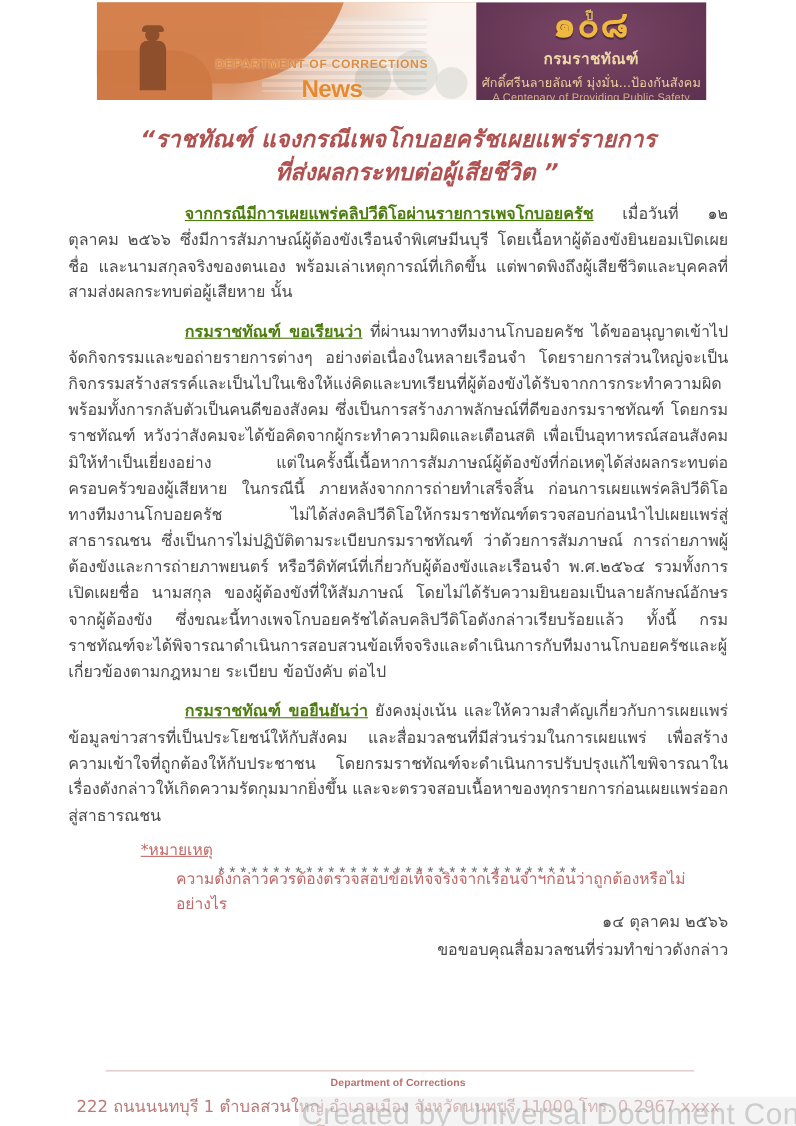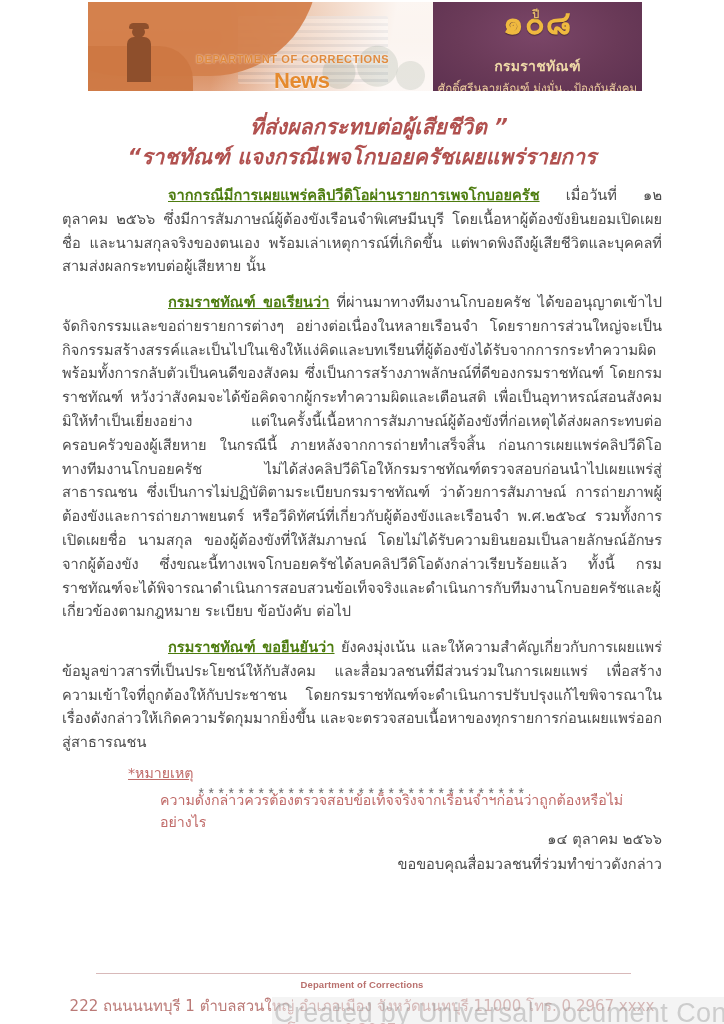--- a/index.html
+++ b/index.html
@@ -171,21 +171,21 @@
     text-shadow: 0 1px 1px rgba(0,0,0,.4);
   }
   .br-pi {
     position: absolute;
     right: 32px;
     top: 3px;
     font-size: 11px;
     color: #e3b96a;
   }
   .br-org {
-    margin-top: 16px;
+    margin-top: 3px;
     font-size: 14px;
     font-weight: 700;
     color: #efd9a8;
     letter-spacing: .3px;
   }
   .br-slogan {
     margin-top: 2px;
     font-size: 11.5px;
     color: #f0cfa0;
     letter-spacing: .1px;
@@ -347,22 +347,22 @@
         <span class="br-pi">ปี</span>
       </div>
       <div class="br-org">กรมราชทัณฑ์</div>
       <div class="br-slogan">ศักดิ์ศรีนลายลัณฑ์ มุ่งมั่น...ป้องกันสังคม</div>
       <div class="br-slogan-en">A Centenary of Providing Public Safety</div>
       
     </div>
   </div>
 
   <div class="doc-title">
+    <span class="t-line">“ราชทัณฑ์ แจงกรณีเพจโกบอยครัชเผยแพร่รายการ</span>
     <span class="t-line second">ที่ส่งผลกระทบต่อผู้เสียชีวิต ”</span>
-    <span class="t-line">“ราชทัณฑ์ แจงกรณีเพจโกบอยครัชเผยแพร่รายการ</span>
   </div>
 
   <div class="body-wrap">
 
     <p class="para">
       <span class="indent"></span><span class="lead">จากกรณีมีการเผยแพร่คลิปวีดิโอผ่านรายการเพจโกบอยครัช</span><span> เมื่อวันที่ ๑๒ ตุลาคม ๒๕๖๖ ซึ่งมีการสัมภาษณ์ผู้ต้องขังเรือนจำพิเศษมีนบุรี โดยเนื้อหาผู้ต้องขังยินยอมเปิดเผยชื่อ และนามสกุลจริงของตนเอง พร้อมเล่าเหตุการณ์ที่เกิดขึ้น แต่พาดพิงถึงผู้เสียชีวิตและบุคคลที่สามส่งผลกระทบต่อผู้เสียหาย นั้น</span>
     </p>
 
     <p class="para">
       <span class="indent"></span><span class="lead">กรมราชทัณฑ์ ขอเรียนว่า</span><span> ที่ผ่านมาทางทีมงานโกบอยครัช ได้ขออนุญาตเข้าไปจัดกิจกรรมและขอถ่ายรายการต่างๆ อย่างต่อเนื่องในหลายเรือนจำ โดยรายการส่วนใหญ่จะเป็นกิจกรรมสร้างสรรค์และเป็นไปในเชิงให้แง่คิดและบทเรียนที่ผู้ต้องขังได้รับจากการกระทำความผิด พร้อมทั้งการกลับตัวเป็นคนดีของสังคม ซึ่งเป็นการสร้างภาพลักษณ์ที่ดีของกรมราชทัณฑ์ โดยกรมราชทัณฑ์ หวังว่าสังคมจะได้ข้อคิดจากผู้กระทำความผิดและเตือนสติ เพื่อเป็นอุทาหรณ์สอนสังคมมิให้ทำเป็นเยี่ยงอย่าง แต่ในครั้งนี้เนื้อหาการสัมภาษณ์ผู้ต้องขังที่ก่อเหตุได้ส่งผลกระทบต่อครอบครัวของผู้เสียหาย ในกรณีนี้ ภายหลังจากการถ่ายทำเสร็จสิ้น ก่อนการเผยแพร่คลิปวีดิโอ ทางทีมงานโกบอยครัช ไม่ได้ส่งคลิปวีดิโอให้กรมราชทัณฑ์ตรวจสอบก่อนนำไปเผยแพร่สู่สาธารณชน ซึ่งเป็นการไม่ปฏิบัติตามระเบียบกรมราชทัณฑ์ ว่าด้วยการสัมภาษณ์ การถ่ายภาพผู้ต้องขังและการถ่ายภาพยนตร์ หรือวีดิทัศน์ที่เกี่ยวกับผู้ต้องขังและเรือนจำ พ.ศ.๒๕๖๔ รวมทั้งการเปิดเผยชื่อ นามสกุล ของผู้ต้องขังที่ให้สัมภาษณ์ โดยไม่ได้รับความยินยอมเป็นลายลักษณ์อักษรจากผู้ต้องขัง ซึ่งขณะนี้ทางเพจโกบอยครัชได้ลบคลิปวีดิโอดังกล่าวเรียบร้อยแล้ว ทั้งนี้ กรมราชทัณฑ์จะได้พิจารณาดำเนินการสอบสวนข้อเท็จจริงและดำเนินการกับทีมงานโกบอยครัชและผู้เกี่ยวข้องตามกฎหมาย ระเบียบ ข้อบังคับ ต่อไป</span>

